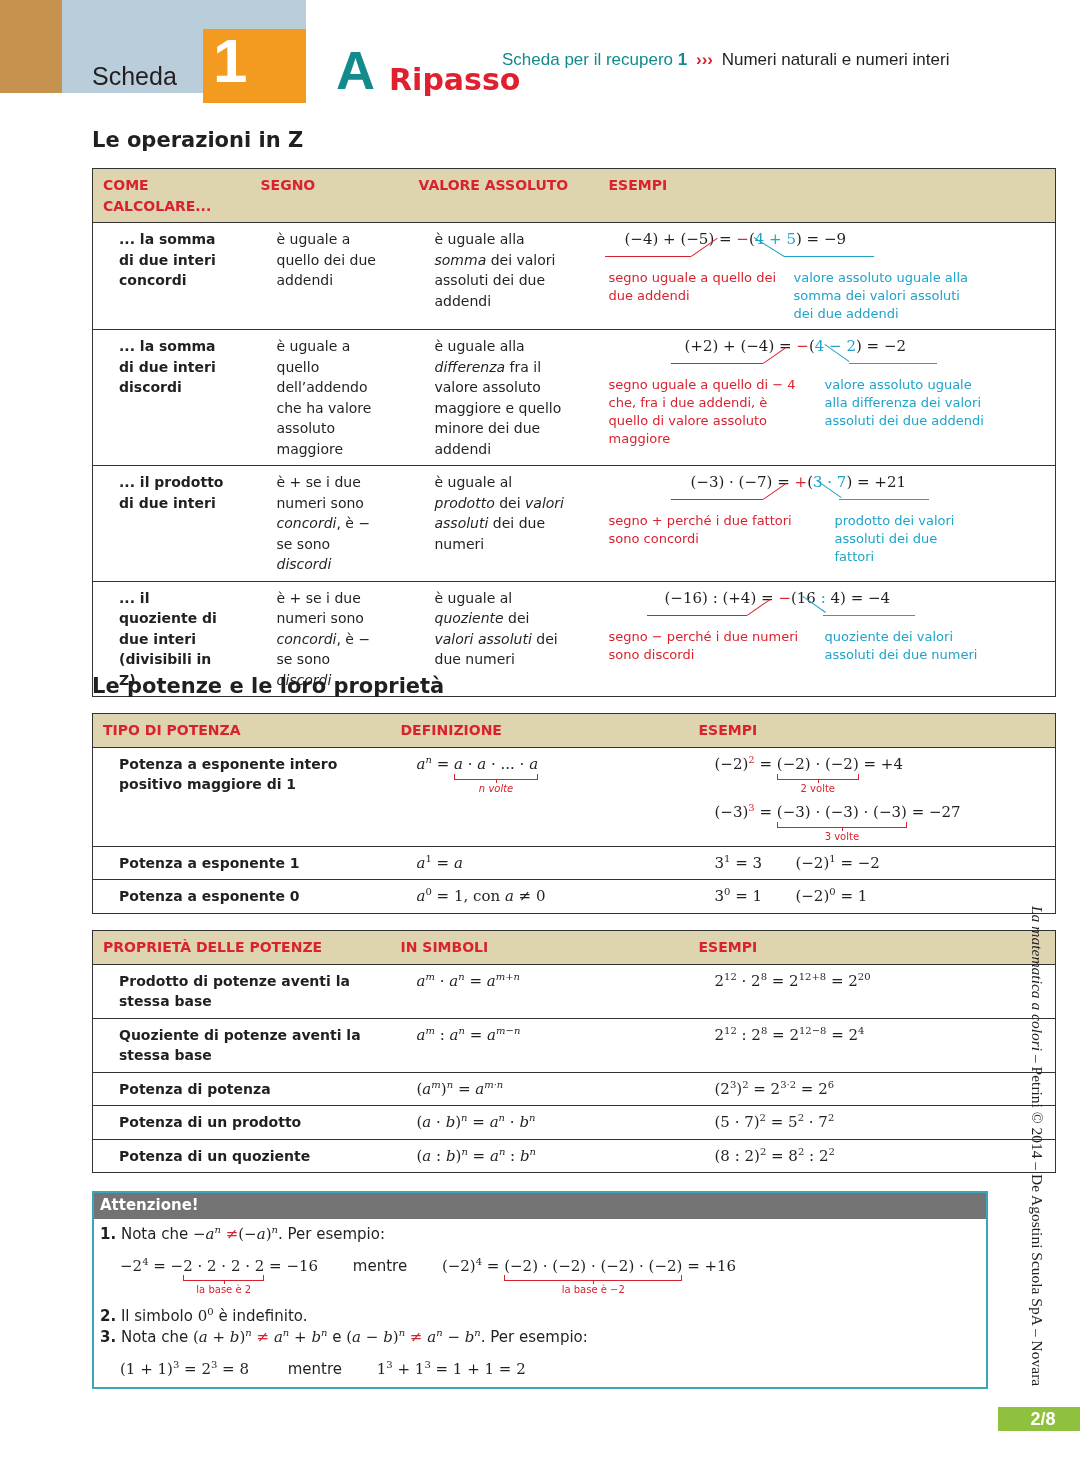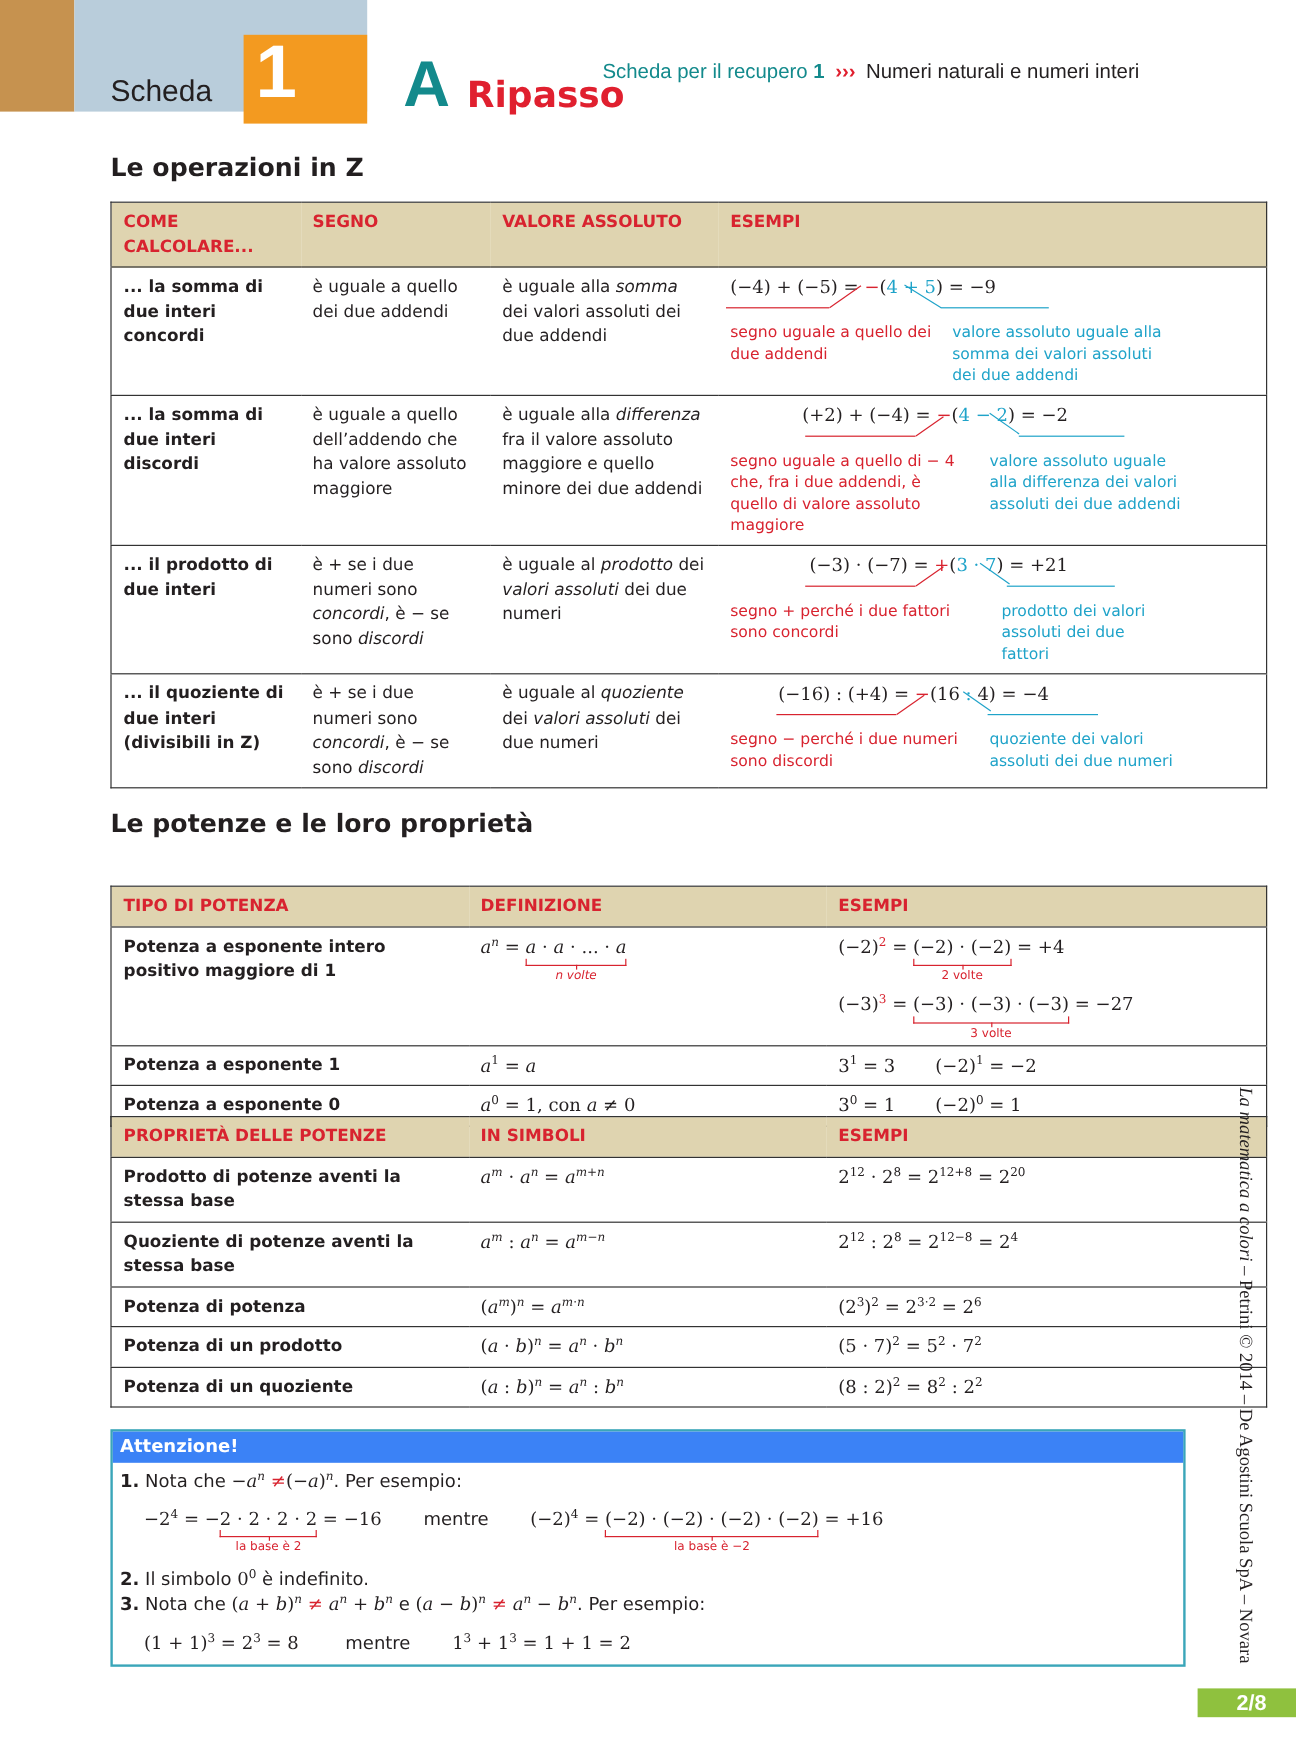--- a/index.html
+++ b/index.html
@@ -16,21 +16,21 @@
   .hdr-right { position: absolute; left: 502px; top: 33px; font-family: "Liberation Sans", sans-serif; font-size: 17px; white-space: nowrap; margin-top: 17px; }
   .hdr-right .teal { color: #138a8c; }
   .hdr-right .num { color: #138a8c; font-weight: bold; }
   .hdr-right .arr { color: #e0202f; font-weight: bold; margin: 0 4px; }
   .hdr-right .dark { color: #231f20; }
 
   .section-title { position: absolute; left: 92px; font-family: "DejaVu Sans", sans-serif; font-weight: bold; font-size: 21px; color: #231f20; }
 
   table { position: absolute; left: 92px; width: 964px; border-collapse: collapse; border: 1.5px solid #333; font-family: "DejaVu Sans", sans-serif; font-size: 14px; line-height: 20.5px; }
   th { background: #dfd4b0; color: #d8232f; font-weight: bold; text-align: left; vertical-align: top; font-size: 14px; padding: 6px 10px; }
-  td { vertical-align: top; padding: 6px 10px; border-top: 1.5px solid #333; }
+  td { vertical-align: top; padding: 6px 26px; border-top: 1.5px solid #333; }
   td.b { font-weight: bold; }
   i { font-style: italic; }
 
   .red { color: #d8232f; }
   .blue { color: #1fa3c9; }
   .ex-cell { position: relative; }
   .formula { font-family: "DejaVu Serif", serif; font-size: 15px; white-space: nowrap; }
   .note { position: absolute; font-size: 13px; line-height: 18px; }
   .line { position: absolute; height: 1px; }
   .line.r { background: #d8232f; }
@@ -39,21 +39,21 @@
 
   .math { font-family: "DejaVu Serif", serif; font-size: 15px; white-space: nowrap; }
   sup { font-size: 10px; vertical-align: 6px; line-height: 0; }
   .brace-wrap { display: inline-block; position: relative; }
   .brace { position: absolute; left: 0; right: 0; top: 100%; height: 6px; border: 1px solid #d8232f; border-top: none; }
   .brace::after { content: ""; position: absolute; left: 50%; top: 5px; width: 1px; height: 4px; background: #d8232f; }
   .brace-lbl { position: absolute; left: 50%; transform: translateX(-50%); top: calc(100% + 9px); font-size: 10px; color: #d8232f; font-family: "DejaVu Sans", sans-serif; white-space: nowrap; line-height: 12px; }
 
   
   .att { position: absolute; left: 92px; top: 1191px; width: 896px; height: 198px; border: 2px solid #3aa6b9; }
-  .att-hdr { background: #3b82f6; color: #fff; font-weight: bold; font-size: 15px; padding: 3px 6px; height: 26px; }
+  .att-hdr { background: #737373; color: #fff; font-weight: bold; font-size: 15px; padding: 3px 6px; height: 26px; }
   .att-line { position: absolute; left: 6px; font-size: 15px; white-space: nowrap; }
 
   .side-text { position: absolute; left: 1028px; top: 906px; width: 490px; transform-origin: 0 0; transform: rotate(90deg) translateY(-100%); font-family: "Liberation Serif", serif; font-size: 15.5px; color: #231f20; white-space: nowrap; }
   .page-badge { position: absolute; left: 998px; top: 1407px; width: 82px; height: 24px; background: #8fc13e; color: #fff; font-family: "Liberation Sans", sans-serif; font-weight: bold; font-size: 18px; text-align: center; line-height: 24px; padding-left: 8px; }
 </style>
 </head>
 <body>
 
 <div class="hdr-brown"></div>
 <div class="hdr-blue"></div>
@@ -142,21 +142,21 @@
       <div class="slant" style="left:204px; top:14px; width:28px; background:#1fa3c9; transform:rotate(35deg);"></div>
       <div class="note red" style="left:10px; top:46px; width:200px;">segno − perché i due numeri sono discordi</div>
       <div class="note blue" style="left:226px; top:46px; width:170px;">quoziente dei valori assoluti dei due numeri</div>
     </td>
   </tr>
 </tbody>
   </table>
 
 <div class="section-title" style="top:674px;">Le potenze e le loro proprietà</div>
 
-<table style="top:738px;">
+<table style="top:713px;">
   <colgroup>
       <col style="width:298px">
       <col style="width:298px">
       <col>
     </colgroup>
   <tbody>
       <tr style="height:31px;">
     <th>TIPO DI POTENZA</th>
     <th>DEFINIZIONE</th>
     <th>ESEMPI</th>

